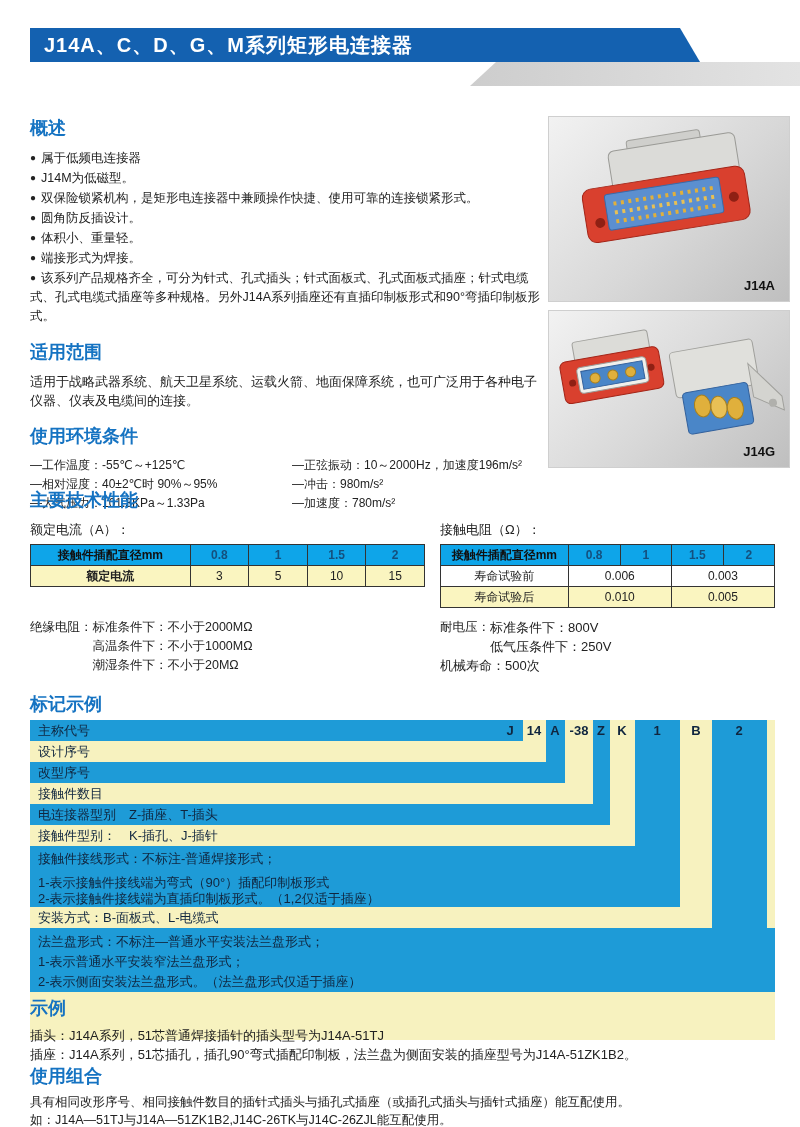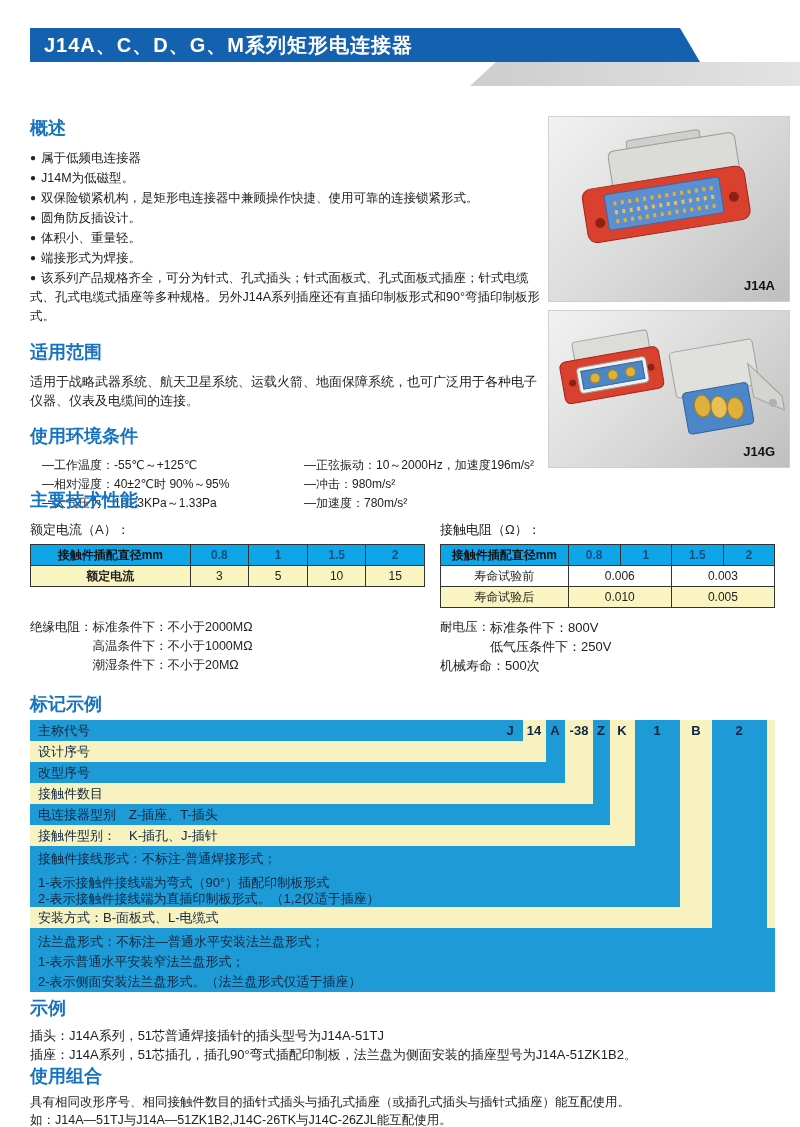--- a/index.html
+++ b/index.html
@@ -27,21 +27,21 @@
   .sec-h{color:#1573C2;font-size:18px;font-weight:bold;margin:0 0 8px 0;}
   .txt{font-size:13px;line-height:19px;color:#222;}
   
   .col-left{position:absolute;left:30px;top:116px;width:514px;}
   .bullet{font-size:12.5px;line-height:19px;margin:0;}
   .bullet .dot{font-size:10px;margin-right:5px;vertical-align:1px;}
   .gap-top{margin-top:14px;}
   .env-row{display:flex;}
   .env-col1{width:262px;}
   .env-col2{width:252px;white-space:nowrap;}
-  .env-col1 div,.env-col2 div{font-size:12px;line-height:19px;margin-left:12px;}
+  .env-col1 div,.env-col2 div{font-size:12px;line-height:19px;}
   
   .col-right{position:absolute;left:548px;top:116px;width:242px;}
   .photo{
     position:relative;width:240px;border:1px solid #cfcfcf;
     background:linear-gradient(135deg,#f2f2f2 0%,#d8d8d8 55%,#bfbfbf 100%);
   }
   .photo1{height:184px;margin-bottom:8px;}
   .photo2{height:156px;}
   .photo-label{
     position:absolute;right:14px;bottom:8px;font-size:13px;font-weight:bold;color:#111;
@@ -59,21 +59,21 @@
   .hd .num{font-weight:bold;color:#14507E;}
   .yellow-row{background:#FAF5C0;}
   .white-row{background:#ffffff;}
   .t1 .c0{width:156px;} .t1 .c{width:54px;}
   .t2 .c0{width:130px;} .t2 .c{width:49px;}
   .res-block{display:flex;font-size:12.5px;line-height:19px;margin-top:10px;}
   .res-label{white-space:nowrap;}
   .standards{font-size:12.5px;margin-top:12px;}
   
   .marking{position:absolute;left:30px;top:692px;width:745px;}
-  .diagram{position:relative;width:745px;height:272px;background:#F7F2BF;margin-top:2px;}
+  .diagram{position:relative;width:745px;height:320px;background:#F7F2BF;margin-top:2px;}
   .blue{position:absolute;background:#1E9BD7;}
   .dlabel{
     position:absolute;left:8px;height:21px;line-height:21px;font-size:13px;
     color:#10263F;white-space:nowrap;
   }
   .dcode{
     position:absolute;top:0;height:21px;line-height:22px;font-size:13px;font-weight:bold;
     color:#10263F;transform:translateX(-50%);white-space:nowrap;
   }
   

